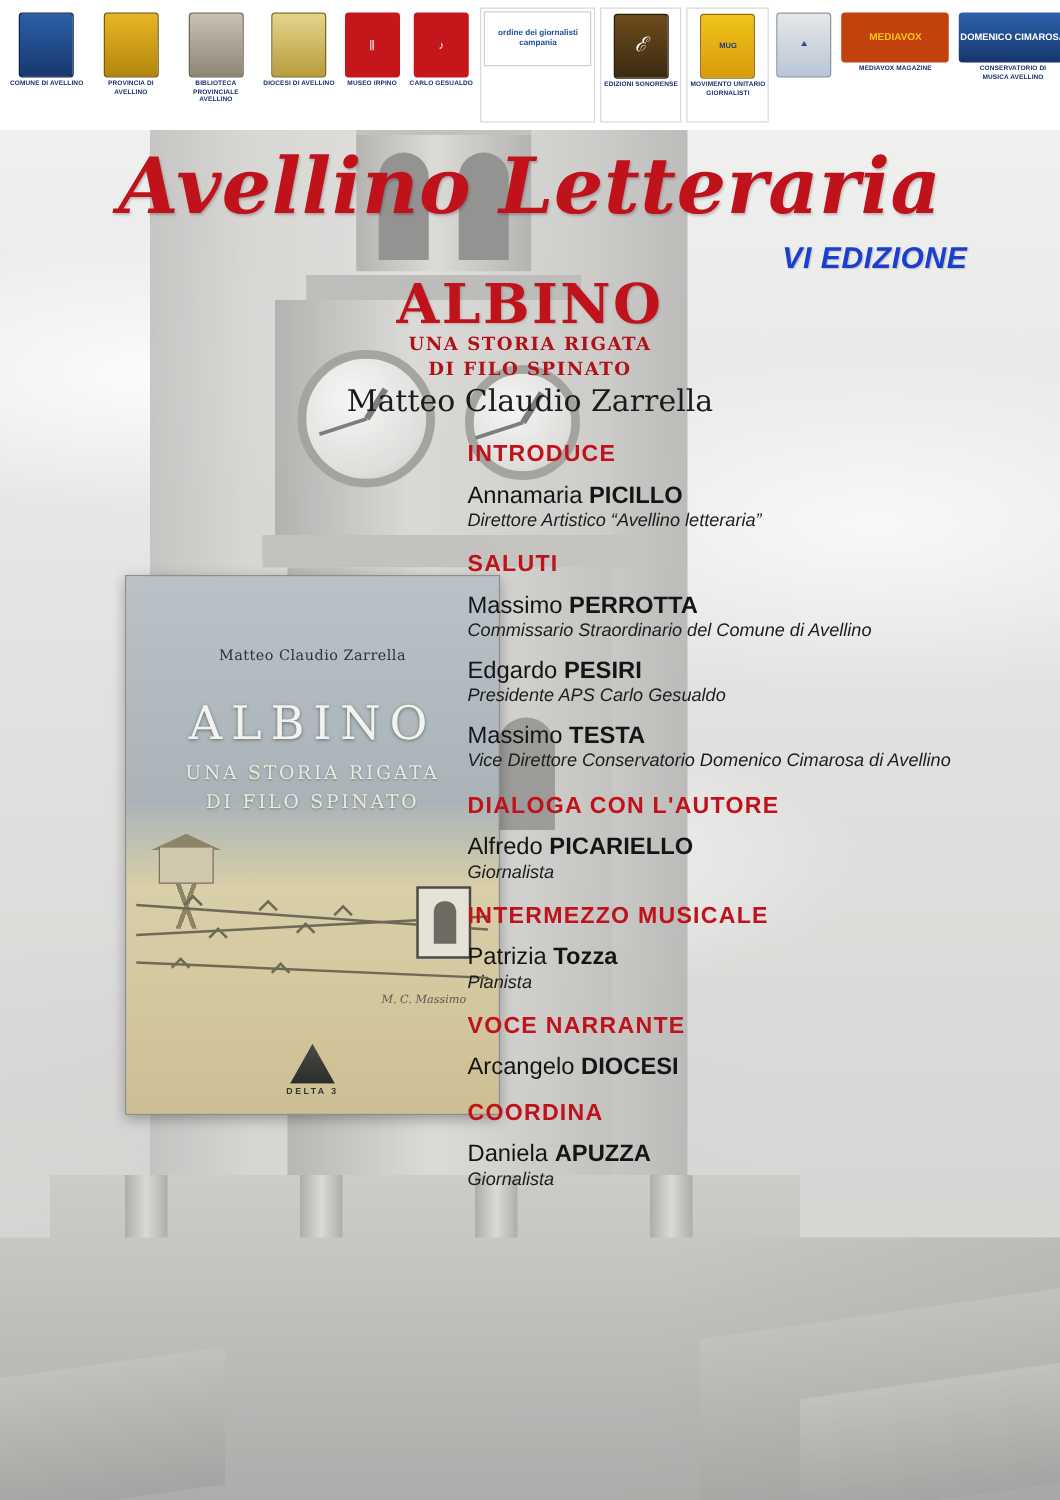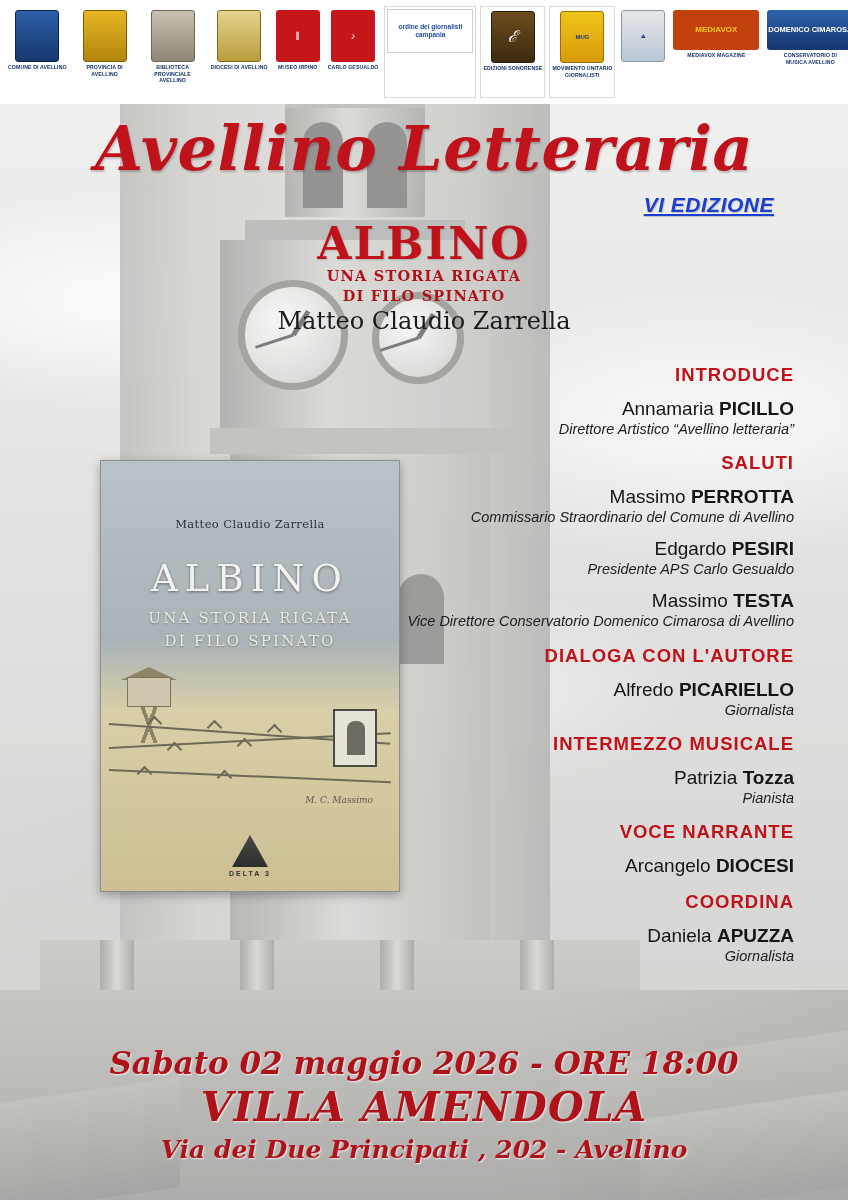--- a/index.html
+++ b/index.html
@@ -134,24 +134,23 @@
     text-align: center;
     font-family: "DejaVu Serif", serif;
     font-style: italic; font-weight: 700;
     font-size: 62px; color: #c0121a;
     letter-spacing: .5px;
     text-shadow: 1px 2px 2px rgba(0,0,0,.22);
     z-index: 4;
   }
   .edizione {
     position: absolute; right: 74px; top: 193px;
-    font-size: 21px; font-weight: 700; font-style: italic;
+    font-size: 24px; font-weight: 700; font-style: italic;
     color: #1a3fd0; letter-spacing: .5px; z-index: 4;
     text-shadow: 1px 1px 1px rgba(0,0,0,.18);
-    text-decoration: underline;
   }
   .book-title {
     position: absolute; left: 0; right: 0; top: 218px; text-align: center;
     font-family: "DejaVu Serif", serif; font-weight: 700; font-size: 44px;
     color: #c0121a; letter-spacing: 2px; z-index: 4;
     text-shadow: 1px 1px 2px rgba(0,0,0,.18);
   }
   .book-sub {
     position: absolute; left: 0; right: 0; top: 266px; text-align: center;
     font-family: "DejaVu Serif", serif; font-weight: 700; font-size: 14.5px;
@@ -221,21 +220,21 @@
   }
   .cover .publisher .tri {
     width: 36px; height: 32px; margin: 0 auto 3px;
     background: linear-gradient(180deg,#4a4a48,#2c2c2a);
     clip-path: polygon(50% 0%, 100% 100%, 0% 100%);
   }
   .cover .publisher .pname { font-size: 7px; letter-spacing: 2px; color:#33332f; font-weight:700; }
 
   
   .credits {
-    position: absolute; right: 54px; top: 364px; width: 420px; text-align: right; z-index: 4;
+    position: absolute; right: 54px; top: 352px; width: 420px; text-align: left; z-index: 4;
   }
   .cred-head {
     font-size: 18.5px; font-weight: 700; color: #c0121a; letter-spacing: 1px;
     margin-top: 14px; margin-bottom: 2px;
   }
   .cred-head:first-child { margin-top: 0; }
   .cred-name { font-size: 19px; color: #151515; margin-top: 12px; }
   .cred-name b { font-weight: 700; }
   .cred-role { font-size: 14.5px; font-style: italic; color: #1d1d1d; line-height: 1.25; }
 
@@ -432,19 +431,14 @@
       <span>Arcangelo </span><b>DIOCESI</b>
     </div>
 
     <div class="cred-head">COORDINA</div>
     <div class="cred-name">
       <span>Daniela </span><b>APUZZA</b>
     </div>
     <div class="cred-role">Giornalista</div>
   </div>
 
-  <div class="footer">
-    <div class="f-date">Sabato 02 maggio 2026 - ORE 18:00</div>
-    <div class="f-venue">VILLA AMENDOLA</div>
-    <div class="f-addr">Via dei Due Principati , 202 - Avellino</div>
-  </div>
 
 </div>
 
 </body></html>

